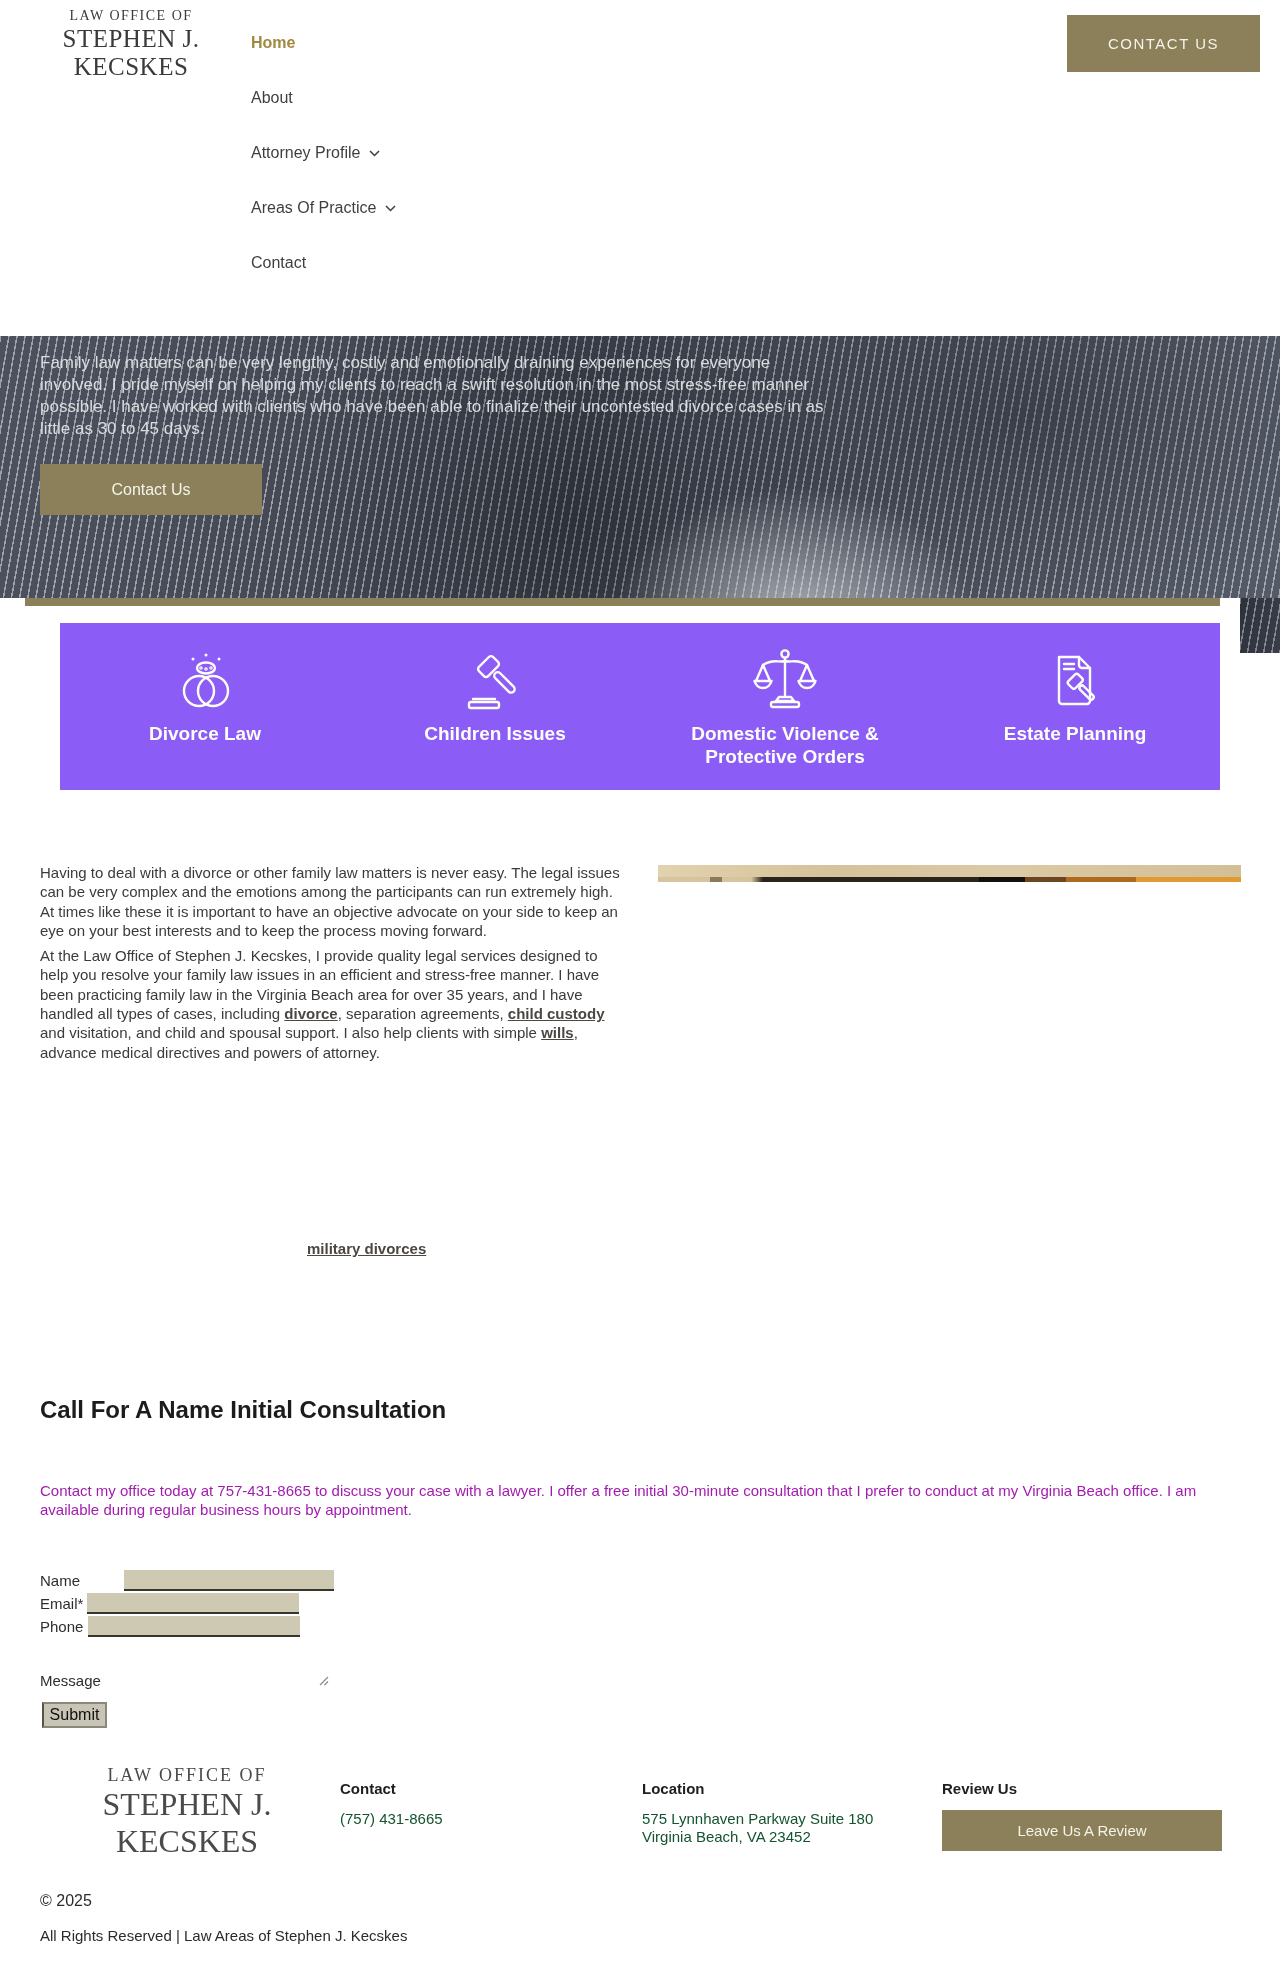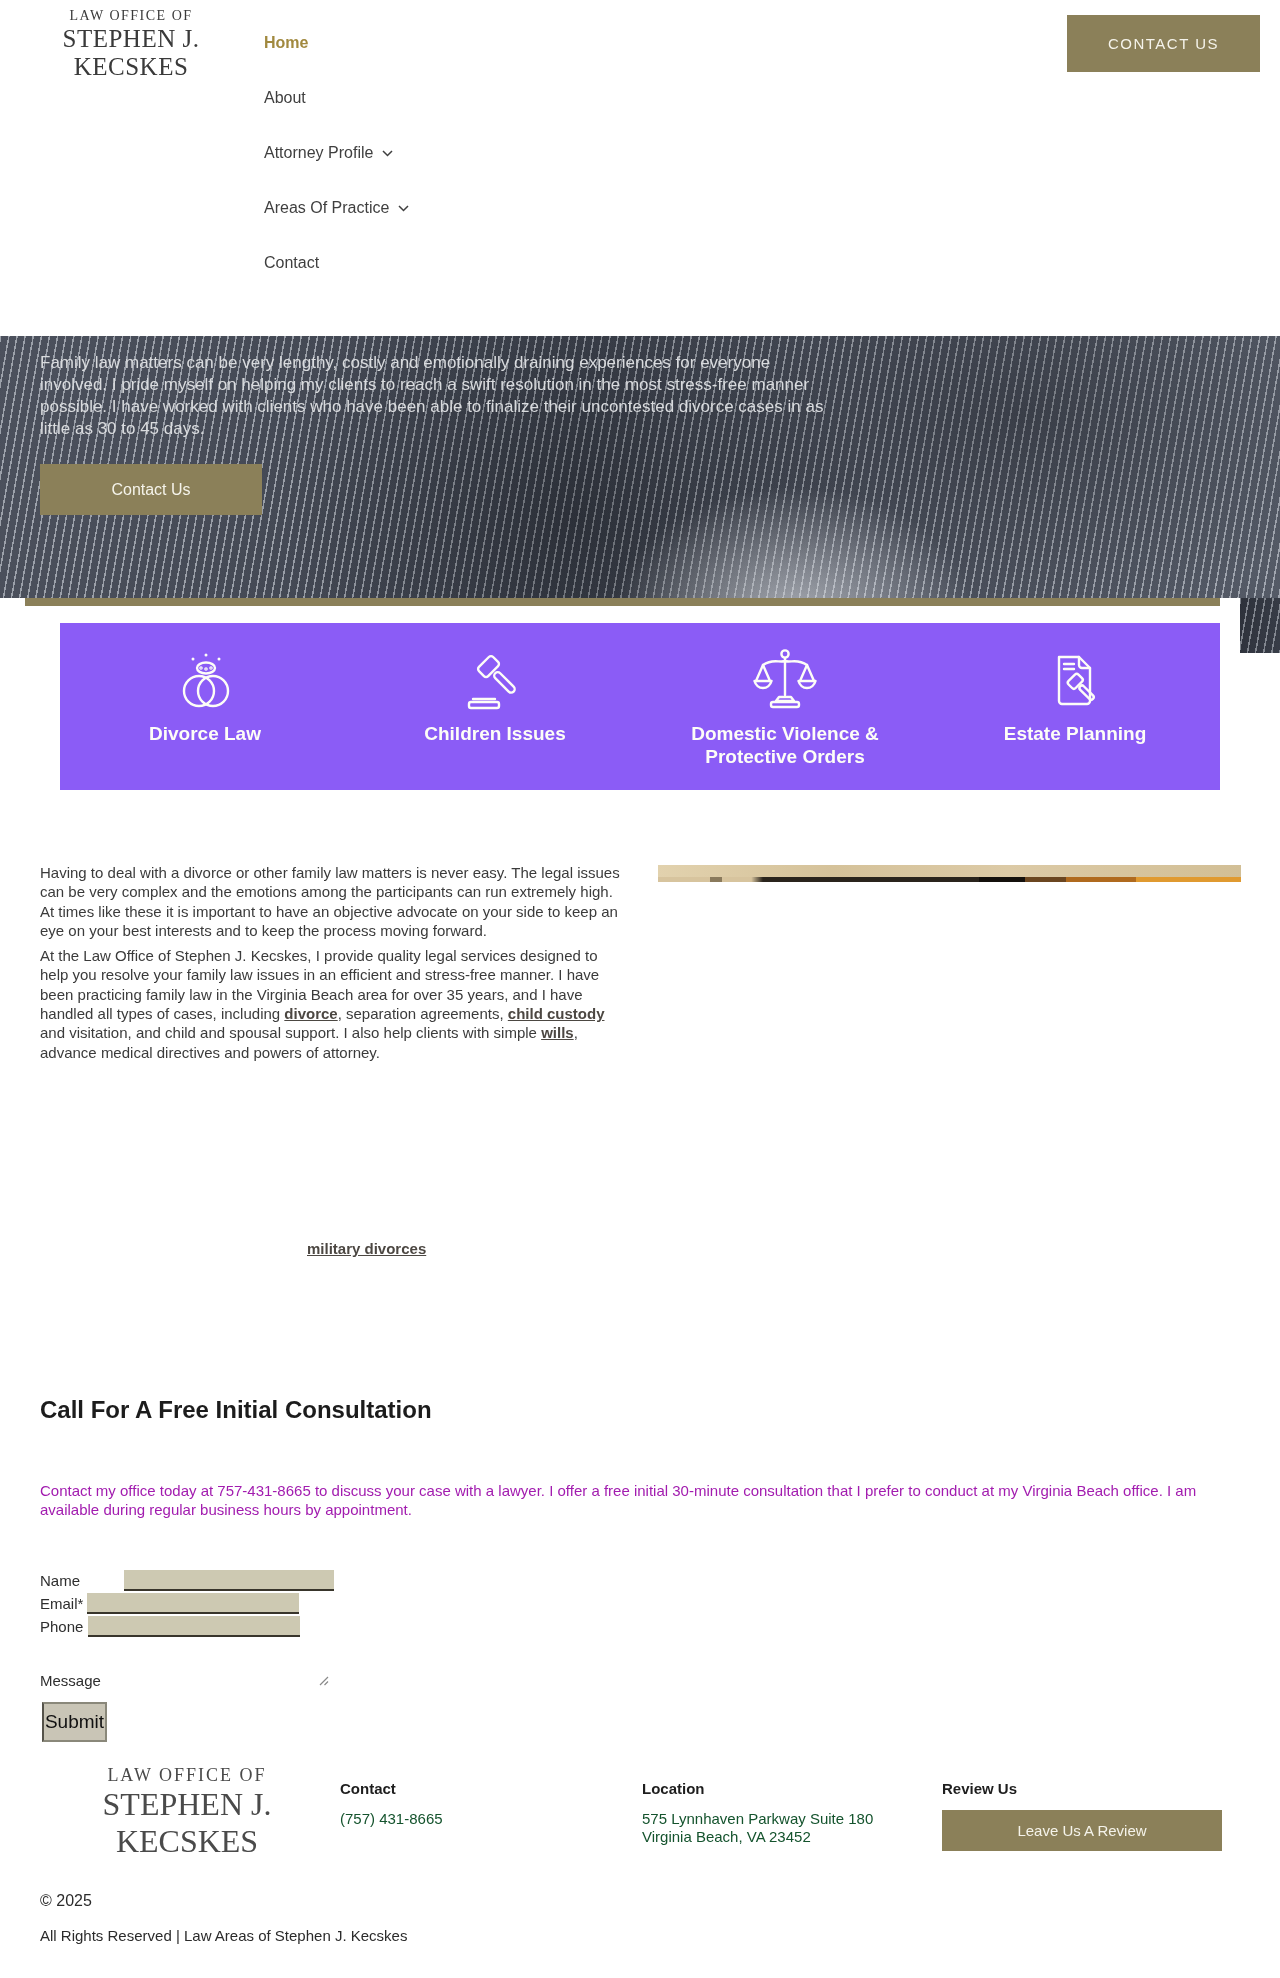--- a/index.html
+++ b/index.html
@@ -5,21 +5,21 @@
   * { margin:0; padding:0; box-sizing:border-box; }
   body { background:#ffffff; font-family:"Liberation Sans", sans-serif; }
   .page { position:relative; width:1280px; height:1978px; background:#ffffff; overflow:hidden; }
 
   
   .logo { position:absolute; left:13px; top:8px; width:236px; text-align:center; color:#3a3a3a;
           font-family:"Liberation Serif", serif; }
   .logo .l1 { font-size:14px; letter-spacing:1.5px; }
   .logo .l2 { font-size:25px; letter-spacing:0.5px; margin-top:1px; }
 
-  .nav { position:absolute; left:264px; top:34px; display:flex; flex-direction:column; gap:37px; }
+  .nav { position:absolute; left:251px; top:34px; display:flex; flex-direction:column; gap:37px; }
   .nav-item { font-size:16px; color:#3f3f3f; cursor:pointer; display:flex; align-items:center; gap:9px; }
   .nav-item.active { color:#a1893f; font-weight:bold; }
   .chev { width:11px; height:7px; display:inline-block; }
   .chev svg { display:block; }
 
   .btn-olive { background:#8b8059; color:#f5f3ea; display:flex; align-items:center; justify-content:center;
                cursor:pointer; }
   .header-cta { position:absolute; left:1067px; top:15px; width:193px; height:57px;
                 font-size:15px; letter-spacing:1.5px; }
 
@@ -72,22 +72,22 @@
   .form-row label { padding-top:2px; }
   .inp { height:21px; background:#cdc9b2; border:none; border-bottom:2px solid #38352b; outline:none;
          font-size:14px; padding:0 4px; color:#2e2e2e; }
   .row-name  { top:1570px;gap:38px; } .row-name .inp  { margin-left:6px; width:210px; }
   .row-email { top:1593px; } .row-email .inp { margin-left:4px; width:212px; }
   .row-phone { top:1616px; } .row-phone .inp { margin-left:5px; width:212px; }
   .msg-label { position:absolute; left:40px; top:1672px; font-size:15px; color:#2e2e2e; }
   .msg-area { position:absolute; left:110px; top:1668px; width:206px; height:20px; background:transparent;
               border:none; resize:none; outline:none; }
   .msg-handle { position:absolute; left:318px; top:1672px; }
-  .submit-btn { position:absolute; left:42px; top:1702px; width:65px; height:40px; background:#c9c5b6;
-                border:2px solid #8a887a; border-left-color:#55534a; font-size:19px; color:#111;
+  .submit-btn { position:absolute; left:42px; top:1702px; width:65px; height:26px; background:#c9c5b6;
+                border:2px solid #8a887a; border-left-color:#55534a; font-size:16px; color:#111;
                 font-family:"Liberation Sans", sans-serif; cursor:pointer; }
 
   
   .f-logo { position:absolute; left:34px; top:1765px; width:306px; text-align:center; color:#4a4a4a;
             font-family:"Liberation Serif", serif; }
   .f-logo .l1 { font-size:18px; letter-spacing:2px; }
   .f-logo .l2 { font-size:32px; }
   .f-col { position:absolute; top:1780px; }
   .f-col .t { font-size:15px; font-weight:bold; color:#1e1e1e; }
   .f-col .v { margin-top:13px; font-size:15px; line-height:18px; color:#14532d; }
@@ -209,21 +209,21 @@
 
   <div class="intro">
     <p>Having to deal with a divorce or other family law matters is never easy. The legal issues can be very complex and the emotions among the participants can run extremely high. At times like these it is important to have an objective advocate on your side to keep an eye on your best interests and to keep the process moving forward.</p>
     <p><span>At the Law Office of Stephen J. Kecskes, I provide quality legal services designed to help you resolve your family law issues in an efficient and stress-free manner. I have been practicing family law in the Virginia Beach area for over 35 years, and I have handled all types of cases, including </span><span class="text-link">divorce</span><span>, separation agreements, </span><span class="text-link">child custody</span><span> and visitation, and child and spousal support. I also help clients with simple </span><span class="text-link">wills</span><span>, advance medical directives and powers of attorney.</span></p>
   </div>
 
   <div class="photo-strip"></div>
 
   <div class="military text-link">military divorces</div>
 
-  <h2 class="consult-title">Call For A Free Initial Consultation</h2>
+  <h2 class="consult-title">Call For A Name Initial Consultation</h2>
   <div class="consult-body">Contact my office today at 757-431-8665 to discuss your case with a lawyer. I offer a free initial 30-minute consultation that I prefer to conduct at my Virginia Beach office. I am available during regular business hours by appointment.</div>
 
   <div class="form-row row-name">
     <label>Name</label>
     <input class="inp" type="text" style="">
   </div>
   <div class="form-row row-email">
     <label>Email*</label>
     <input class="inp" type="text" style="">
   </div>

